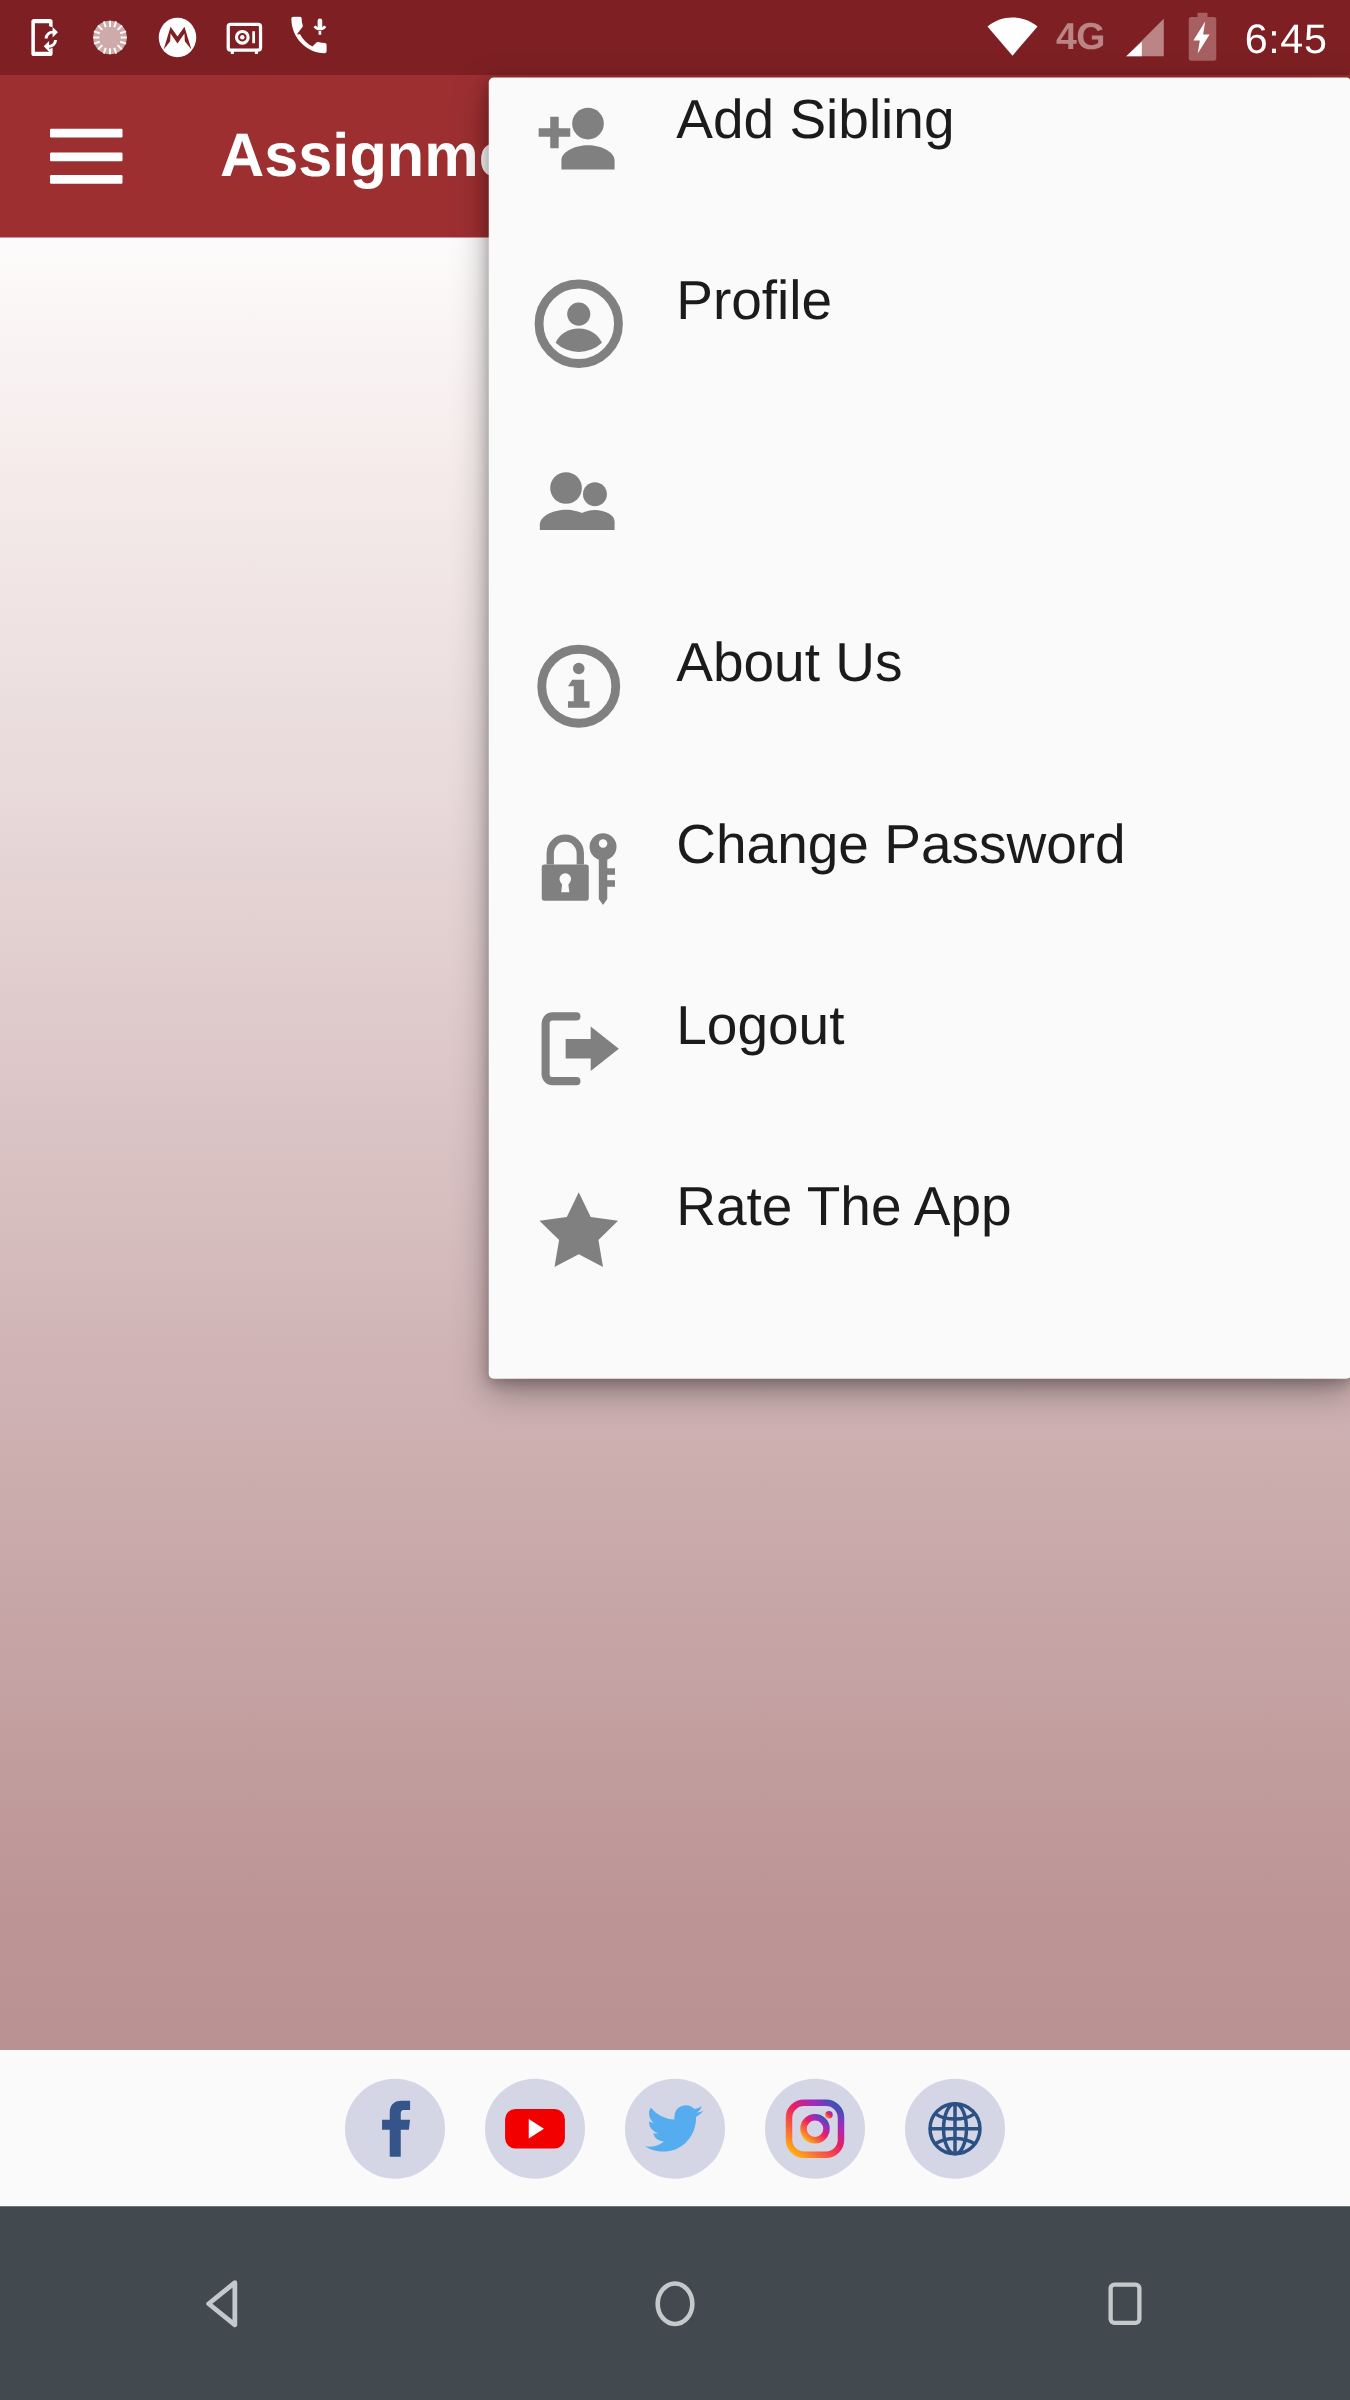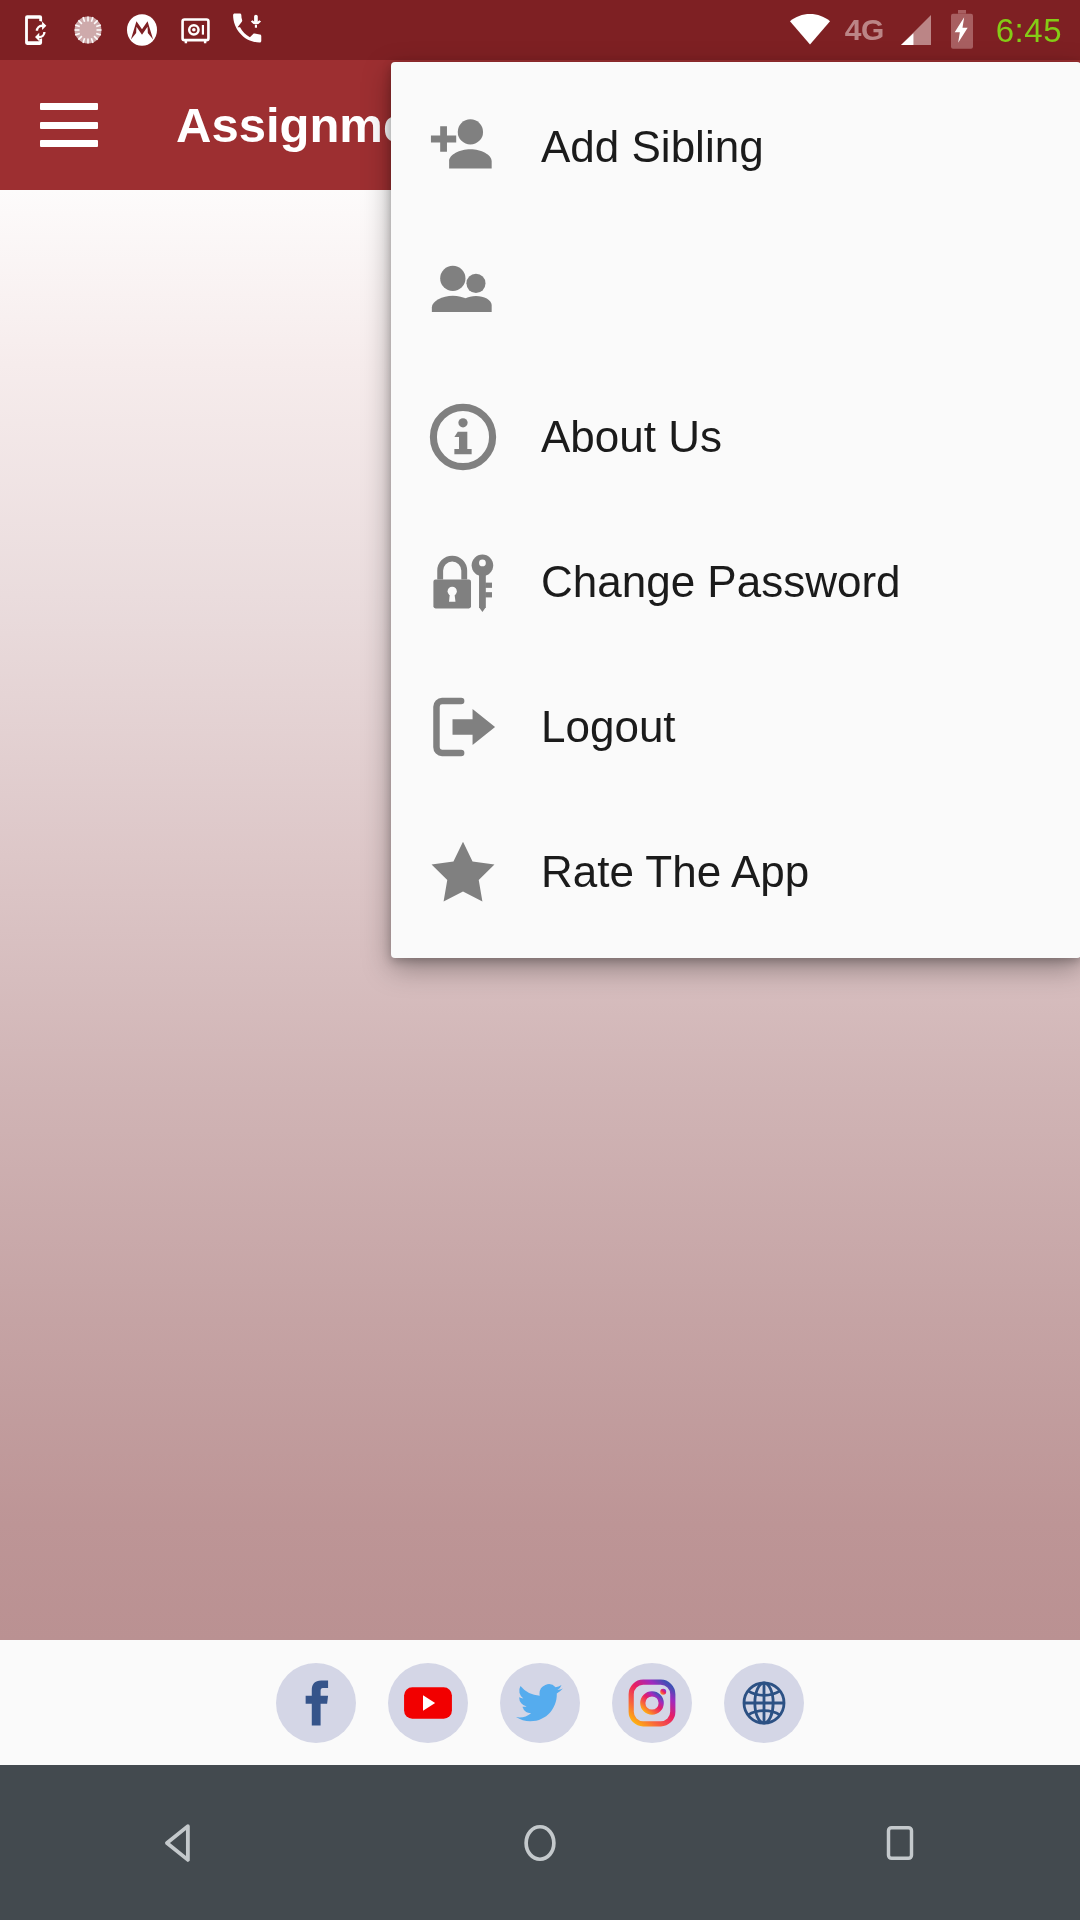--- a/index.html
+++ b/index.html
@@ -22,21 +22,21 @@
     width:1080px; height:60px;
     background:#7e2023;
     display:flex; align-items:center;
     padding:0 18px;
     z-index:40;
   }
   .sb-left { display:flex; align-items:center; gap:19px; }
   .sb-right { margin-left:auto; display:flex; align-items:center; gap:14px; }
   .sb-icon { display:block; }
   .sb-time {
-    color:#84cc16;
+    color:#ffffff;
     font-size:33px;
     font-weight:400;
     letter-spacing:0.5px;
     margin-left:6px;
     line-height:1;
   }
 
   
   .app-bar {
     position:absolute; top:60px; left:0;
@@ -128,21 +128,21 @@
     position:absolute;
     left:391px; top:62px;
     width:690px;
     background:#fafafa;
     border-radius:4px;
     box-shadow:0 10px 28px rgba(0,0,0,0.34), 0 3px 10px rgba(0,0,0,0.22);
     z-index:60;
     padding:12px 0 14px 0;
   }
   .menu-item {
-    display:flex; align-items:center;
+    display:flex; align-items:flex-start;
     height:145px;
     padding-left:32px;
     cursor:pointer;
   }
   .menu-icon {
     width:80px; height:80px;
     display:flex; align-items:center; justify-content:center;
     flex:0 0 80px;
   }
   .menu-label {
@@ -312,20 +312,30 @@
       <span class="menu-icon">
         <svg width="74" height="74" viewBox="0 0 24 24">
           <circle cx="14.4" cy="7.1" r="4.1" fill="#808080"></circle>
           <path fill="#808080" d="M14.4 12.7c-3.5 0-6.9 1.75-6.9 3.9V19h13.8v-2.4c0-2.15-3.4-3.9-6.9-3.9z"></path>
           <path fill="#808080" d="M4.6 5.3h2.2v3h3v2.2h-3v3H4.6v-3h-3V8.3h3z"></path>
         </svg>
       </span>
       <span class="menu-label">Add Sibling</span>
     </div>
 
+    <div class="menu-item">
+      <span class="menu-icon">
+        <svg width="74" height="74" viewBox="0 0 24 24">
+          <circle cx="12" cy="12" r="10.3" fill="none" stroke="#808080" stroke-width="2.3"></circle>
+          <circle cx="12" cy="9.5" r="3" fill="#808080"></circle>
+          <path fill="#808080" d="M12 13.2c-2.7 0-5.1 1.5-6 3.7a8.7 8.7 0 0 0 12 0c-.9-2.2-3.3-3.7-6-3.7z"></path>
+        </svg>
+      </span>
+      <span class="menu-label">Profile</span>
+    </div>
 
     <div class="menu-item">
       <span class="menu-icon">
         <svg width="74" height="74" viewBox="0 0 24 24">
           <circle cx="16.2" cy="9.2" r="3.1" fill="#808080"></circle>
           <path fill="#808080" d="M16.2 13.3c-2.6 0-5.1 1.3-5.1 2.9v2.3h10.2v-2.3c0-1.6-2.5-2.9-5.1-2.9z"></path>
           <circle cx="8.7" cy="7.6" r="4.1" fill="#808080"></circle>
           <path fill="#808080" d="M8.7 13.2c-3.4 0-6.8 1.7-6.8 3.8v1.5h13.6v-1.5c0-2.1-3.4-3.8-6.8-3.8z"></path>
         </svg>
       </span>

